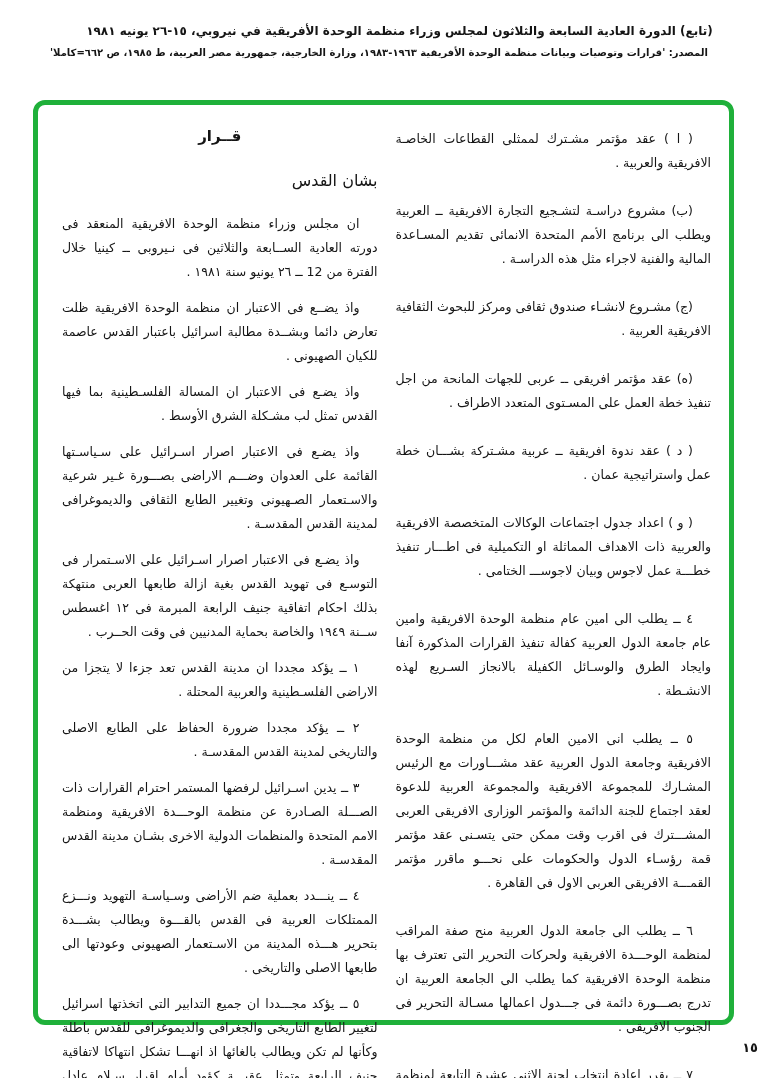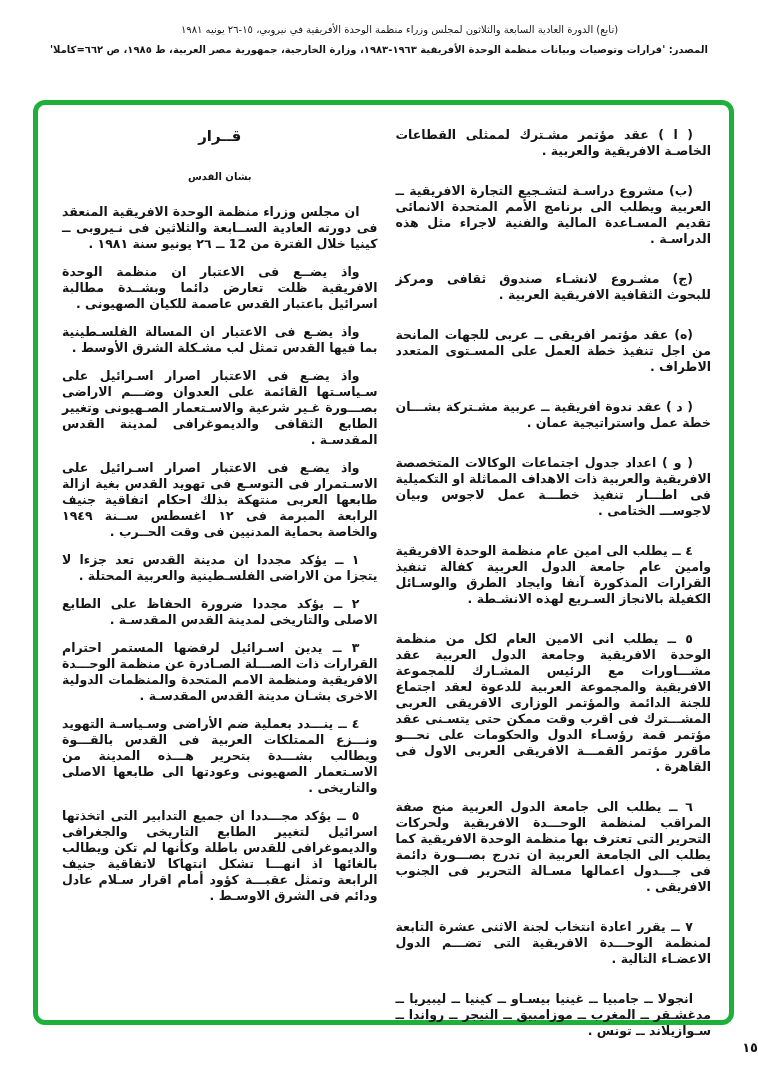--- a/index.html
+++ b/index.html
@@ -11,22 +11,22 @@
     color: #151515;
     overflow: hidden;
   }
   .page-header {
     position: absolute;
     top: 24px; left: 0; right: 0;
     text-align: center;
     direction: rtl;
   }
   .header-line1 {
-    font-size: 10px;
-    font-weight: normal;
+    font-size: 12px;
+    font-weight: bold;
     letter-spacing: 0px;
     margin-left: 41px;
   }
   .header-line2 {
     margin-top: 9px;
     font-size: 10px;
     font-weight: bold;
   }
   .green-box {
     position: absolute;
@@ -44,22 +44,22 @@
     padding: 22px 18px 18px 24px;
     gap: 18px;
   }
   .col {
     direction: rtl;
     text-align: justify;
     flex: 1 1 50%;
   }
   .col p {
     font-size: 12.5px;
-    font-weight: bold;
-    line-height: 16px;
+    font-weight: normal;
+    line-height: 24px;
     text-indent: 18px;
     text-align: justify;
   }
   .col-left p { margin: 0 0 12px; }
   .col-right p { margin: 0 0 24px; }
   .doc-reference {
     direction: ltr;
     text-align: left;
     font-family: "DejaVu Serif", serif;
     font-size: 14px;
@@ -67,23 +67,22 @@
     letter-spacing: 0.5px;
     margin-bottom: 28px;
   }
   .doc-title {
     text-align: center;
     font-size: 15px;
     font-weight: bold;
     margin-bottom: 26px;
   }
   .doc-subtitle {
-    text-align: center;
-    font-size: 10px;
-    font-weight: bold;
+    font-size: 16px;
+    font-weight: normal;
     margin-bottom: 22px;
   }
   .page-footer {
     position: absolute;
     left: 0; right: 0; top: 1040px;
     font-size: 13px;
     font-weight: bold;
     direction: rtl;
   }
 </style>

